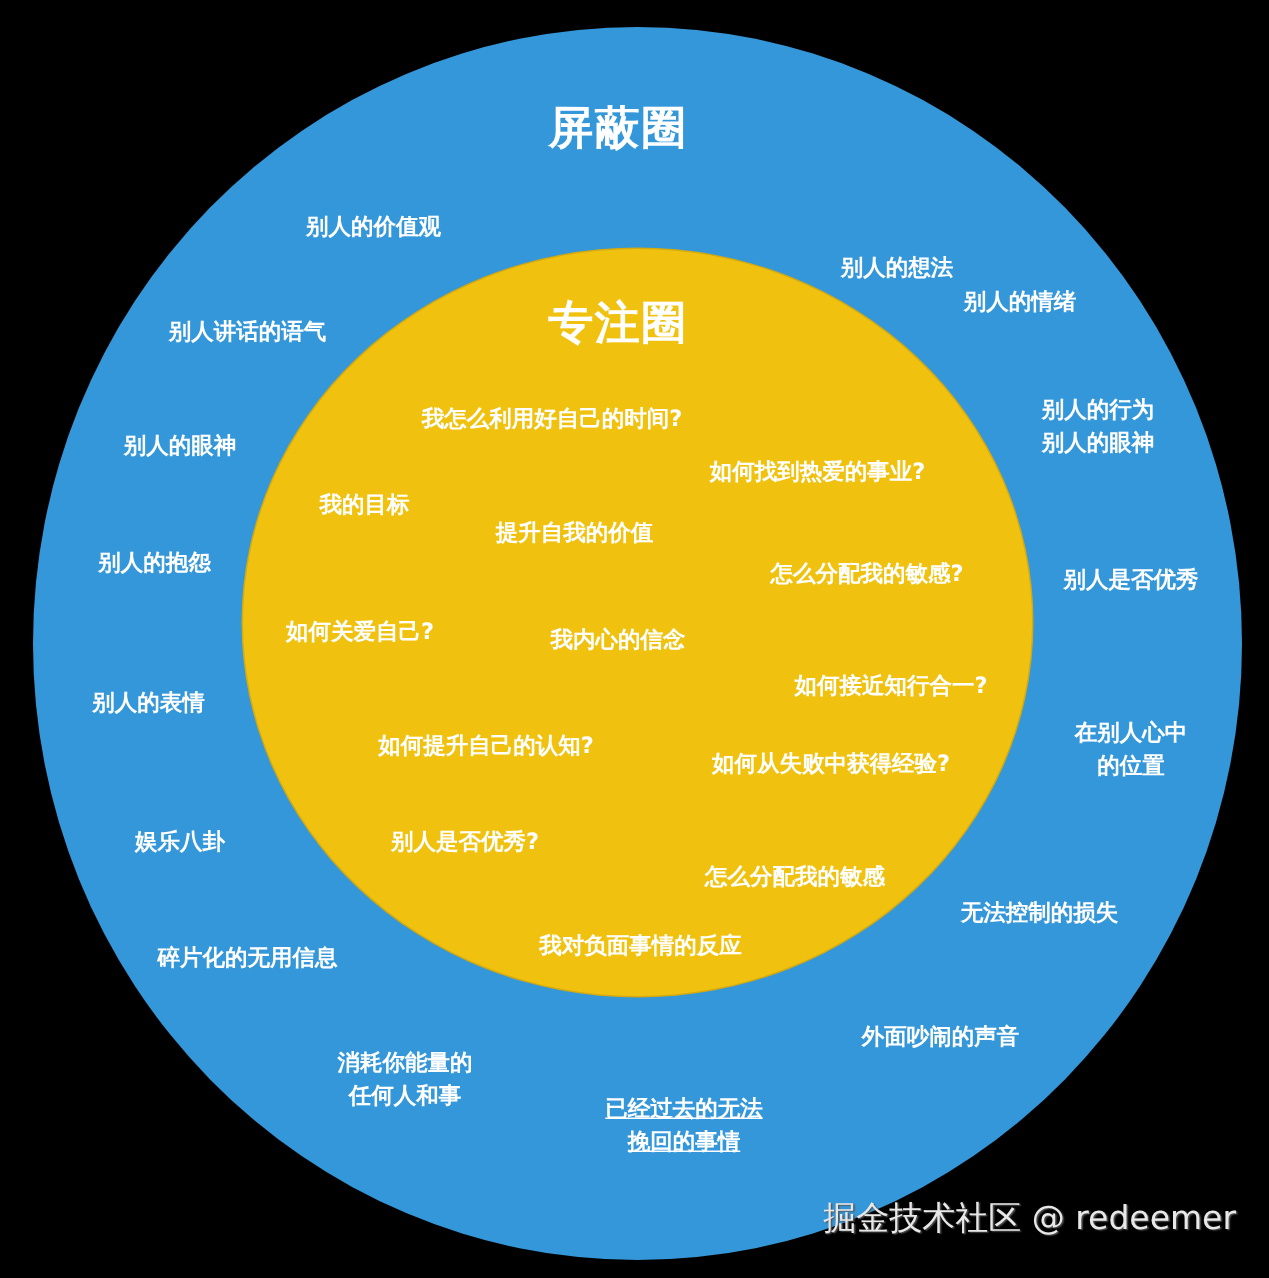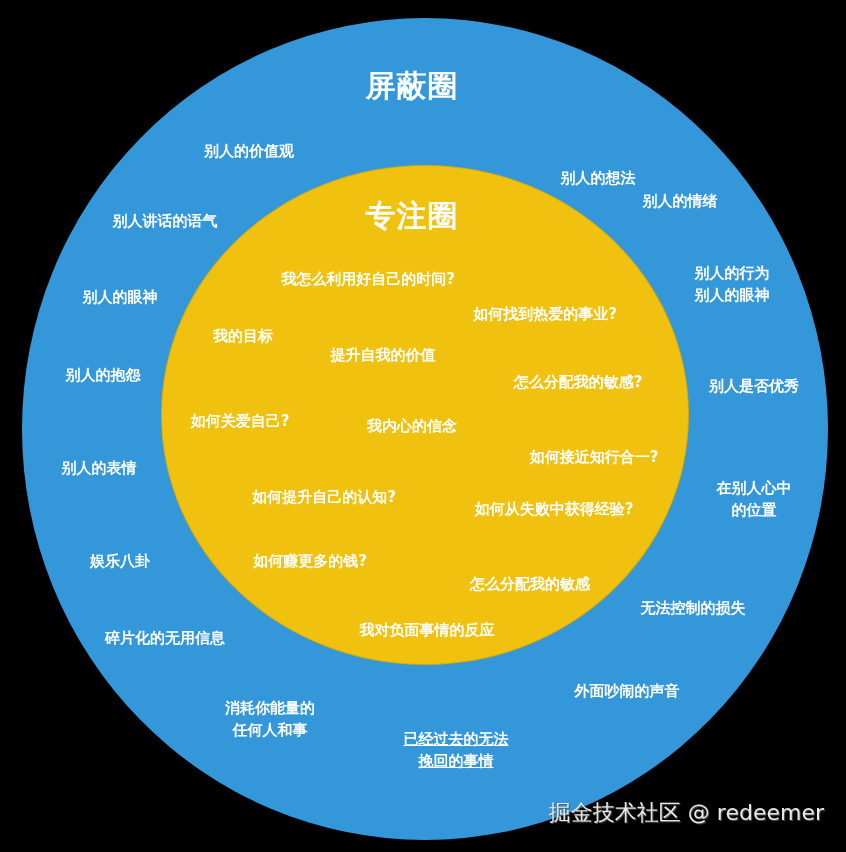--- a/index.html
+++ b/index.html
@@ -85,17 +85,17 @@
 <div class="lbl" style="left:368px; top:268px;"><span>我怎么利用好自己的时间?</span></div>
 <div class="lbl" style="left:545px; top:303px;"><span>如何找到热爱的事业?</span></div>
 <div class="lbl" style="left:243px; top:325px;"><span>我的目标</span></div>
 <div class="lbl" style="left:383px; top:344px;text-align:center;"><span>提升自我的价值</span></div>
 <div class="lbl" style="left:578px; top:371px;"><span>怎么分配我的敏感?</span></div>
 <div class="lbl" style="left:240px; top:410px;"><span>如何关爱自己?</span></div>
 <div class="lbl" style="left:412px; top:415px;"><span>我内心的信念</span></div>
 <div class="lbl" style="left:594px; top:446px;"><span>如何接近知行合一?</span></div>
 <div class="lbl" style="left:324px; top:486px;"><span>如何提升自己的认知?</span></div>
 <div class="lbl" style="left:554px; top:498px;"><span>如何从失败中获得经验?</span></div>
-<div class="lbl" style="left:310px; top:550px;"><span>如何赚更多的钱?</span></div>
+<div class="lbl" style="left:310px; top:550px;"><span>别人是否优秀?</span></div>
 <div class="lbl" style="left:530px; top:573px;"><span>怎么分配我的敏感</span></div>
 <div class="lbl" style="left:427px; top:619px;text-align:right;"><span>我对负面事情的反应</span></div>
 
 <div class="watermark">掘金技术社区 @ redeemer</div>
 
 </body></html>

